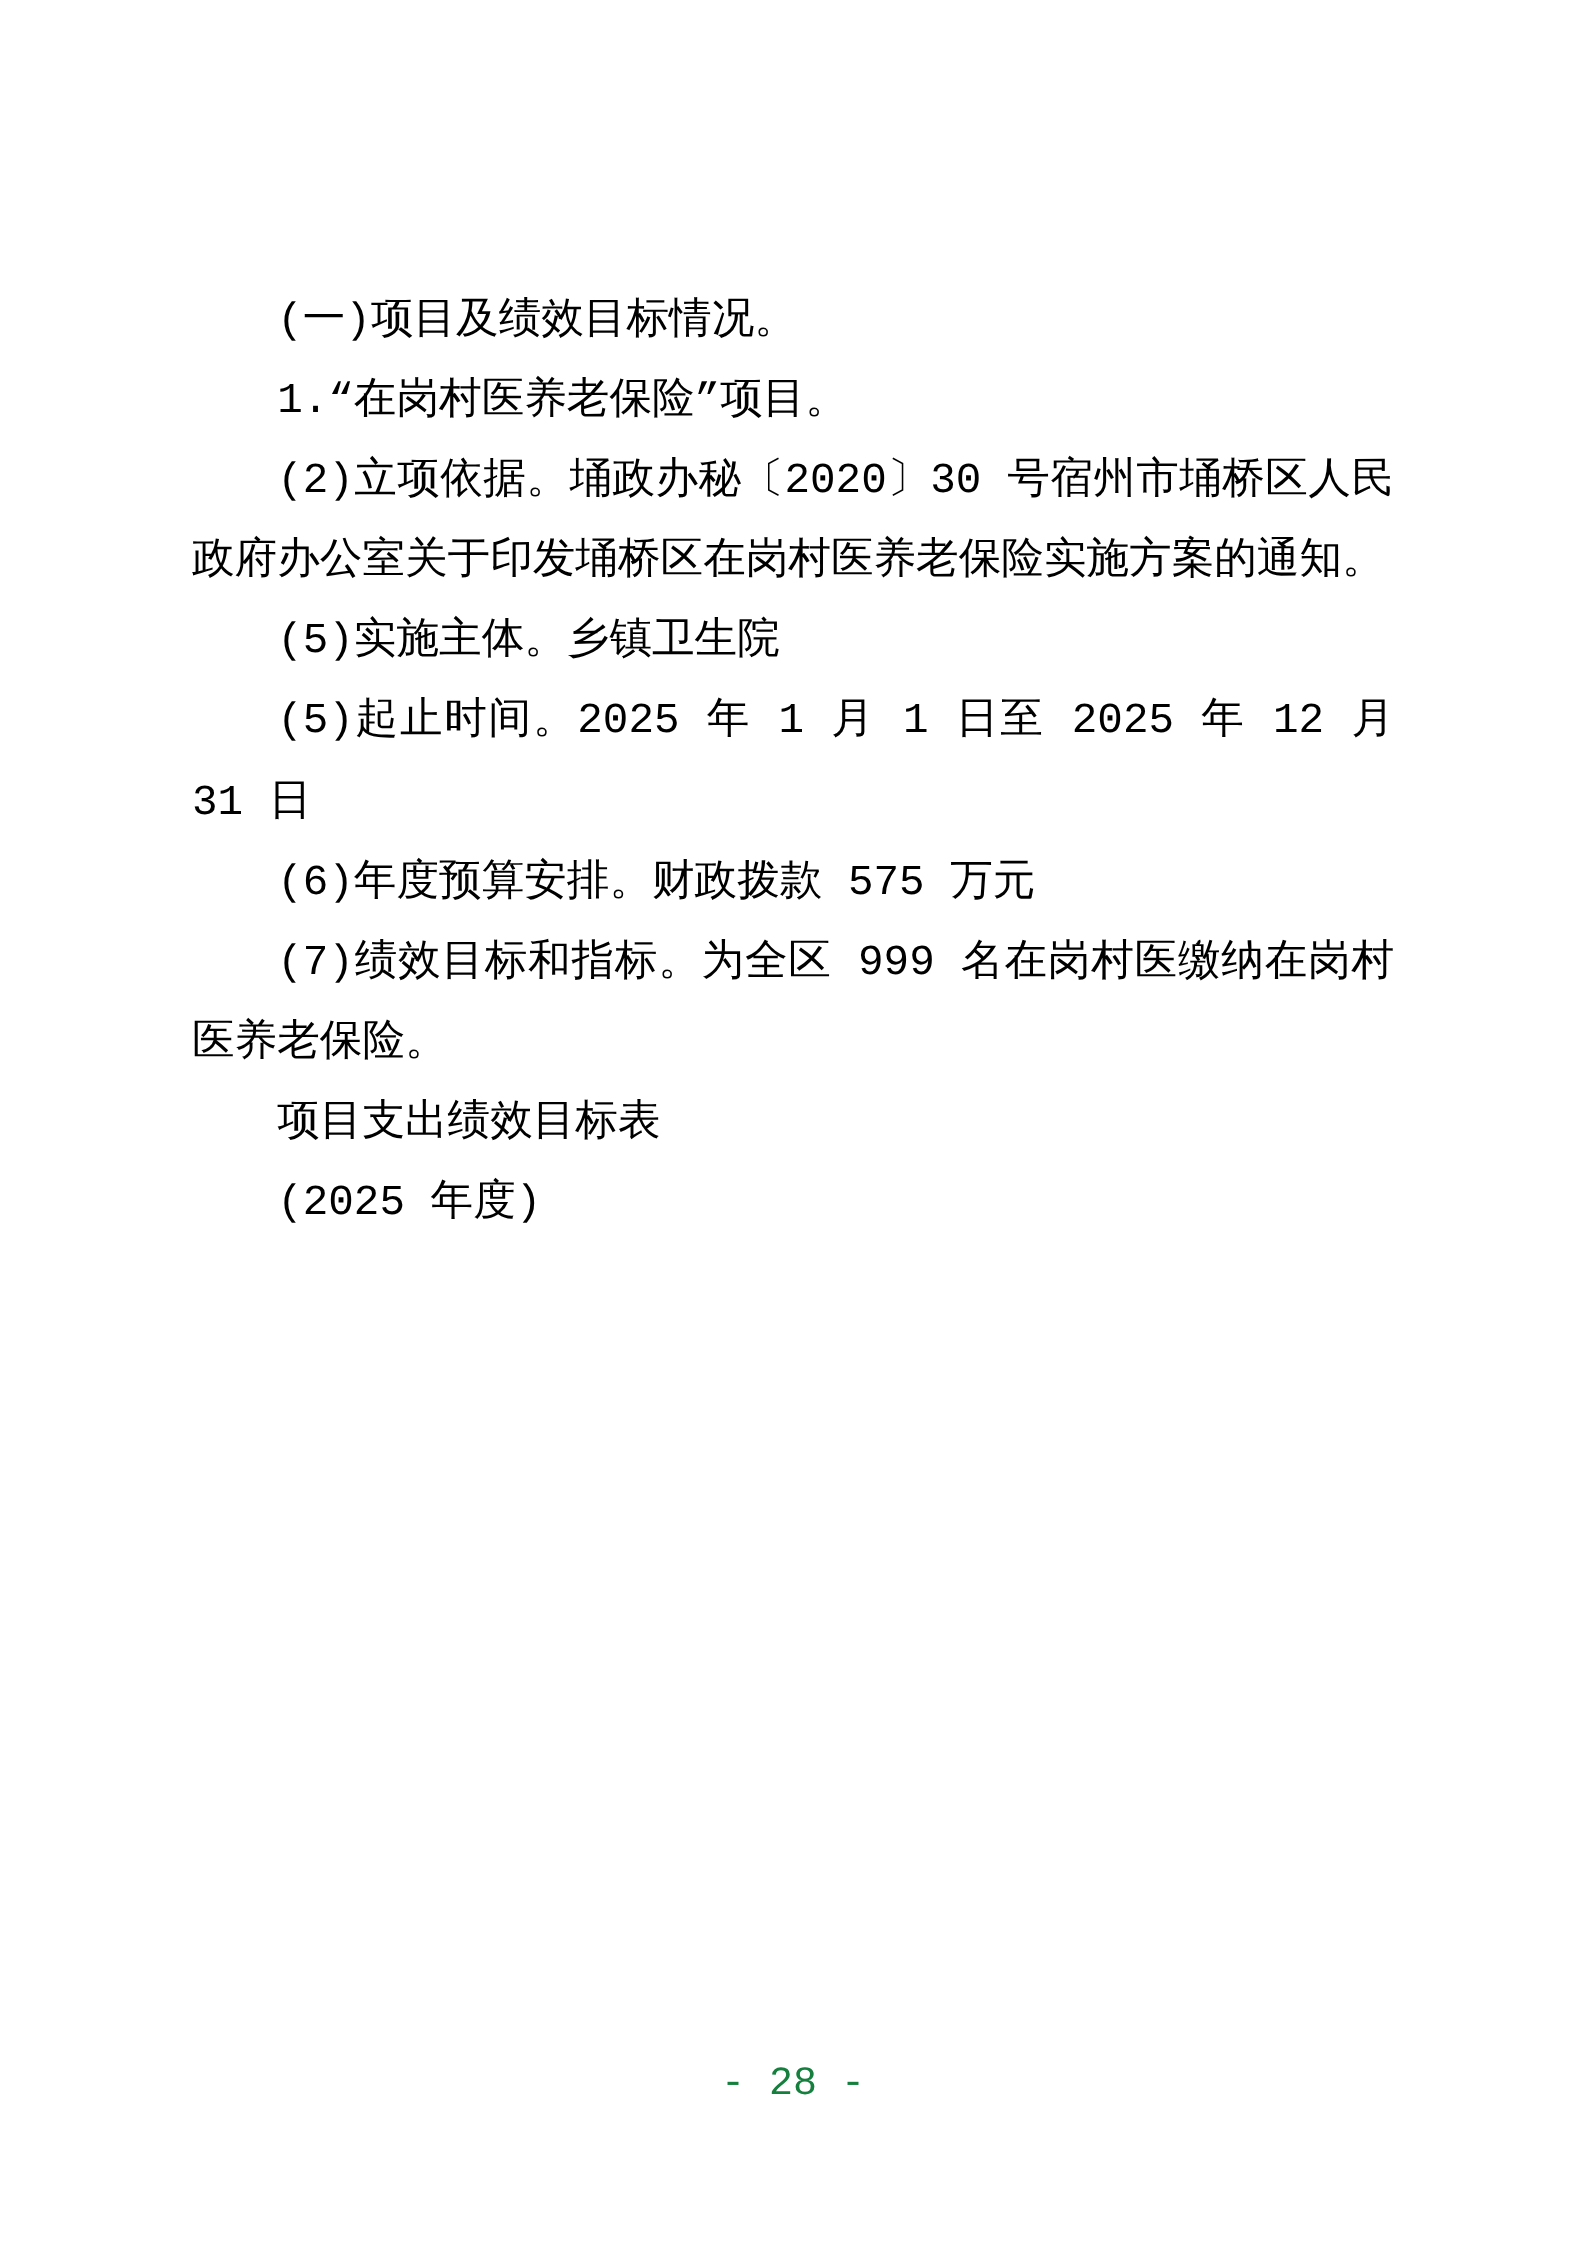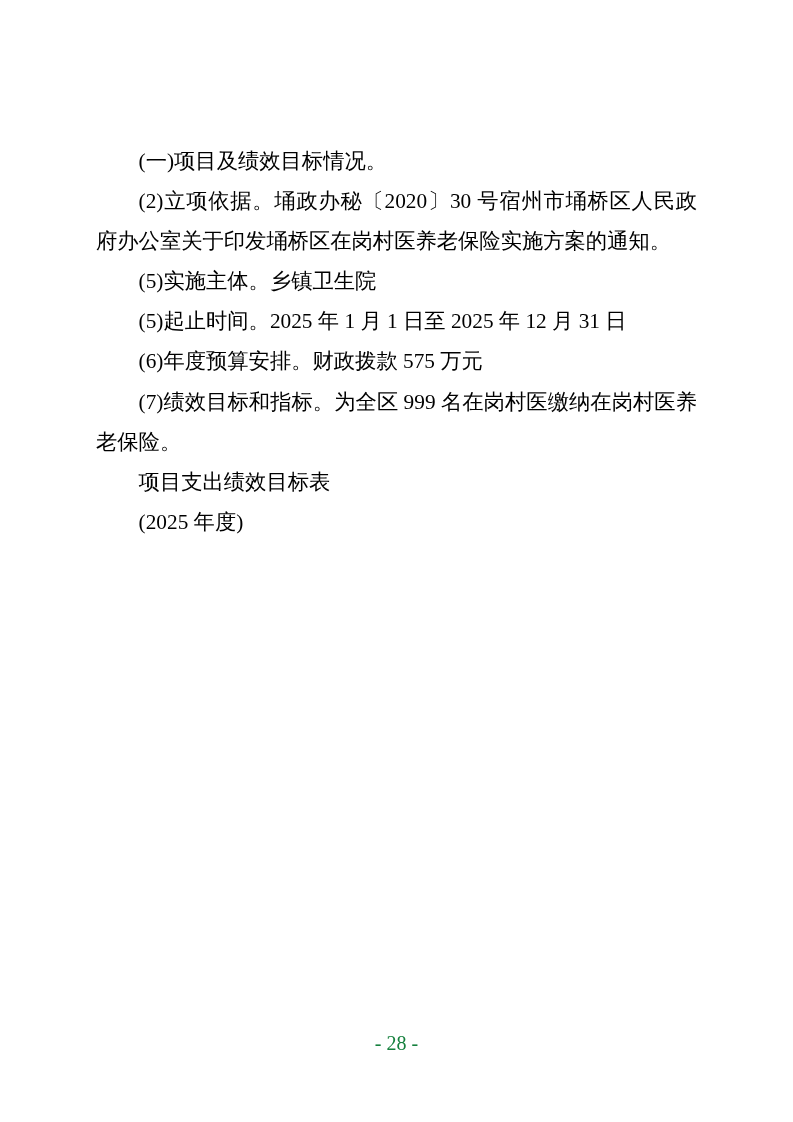--- a/index.html
+++ b/index.html
@@ -6,21 +6,21 @@
     margin: 0;
     padding: 0;
     background: #ffffff;
   }
   .page {
     position: relative;
     width: 793px;
     height: 1122px;
     background: #ffffff;
     color: #000000;
-    font-family: Liberation Serif, serif;
+    font-family: Liberation Mono, monospace;
     overflow: hidden;
   }
   .content {
     position: absolute;
     left: 96px;
     top: 141px;
     width: 601px;
   }
   .content p {
     margin: 0;
@@ -42,20 +42,21 @@
     line-height: 24px;
     color: #15803d;
   }
 </style>
 </head>
 <body>
 
 <div class="page">
   <div class="content">
     <p>(一)项目及绩效目标情况。</p>
+    <p>1.“在岗村医养老保险”项目。</p>
     <p>(2)立项依据。埇政办秘〔2020〕30 号宿州市埇桥区人民政府办公室关于印发埇桥区在岗村医养老保险实施方案的通知。</p>
     <p>(5)实施主体。乡镇卫生院</p>
     <p>(5)起止时间。2025 年 1 月 1 日至 2025 年 12 月 31 日</p>
     <p>(6)年度预算安排。财政拨款 575 万元</p>
     <p>(7)绩效目标和指标。为全区 999 名在岗村医缴纳在岗村医养老保险。</p>
     <p>项目支出绩效目标表</p>
     <p>(2025 年度)</p>
   </div>
   <div class="footer">- 28 -</div>
 </div>

